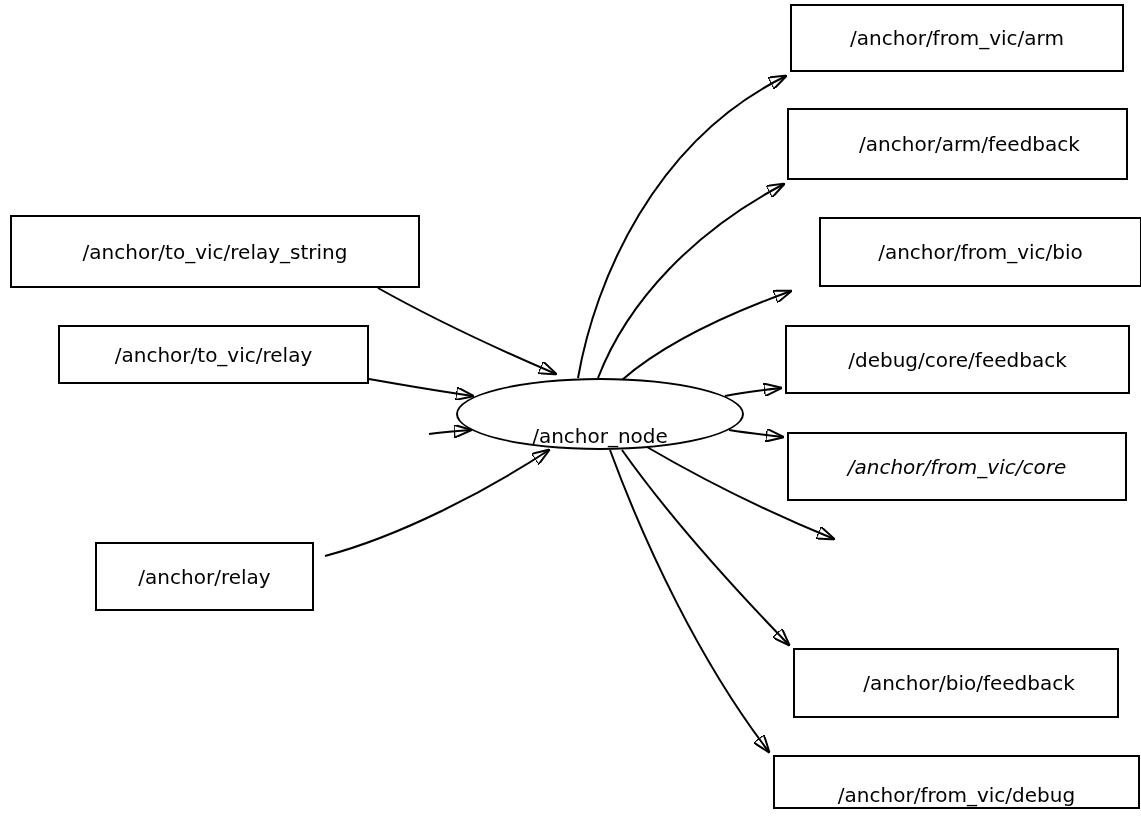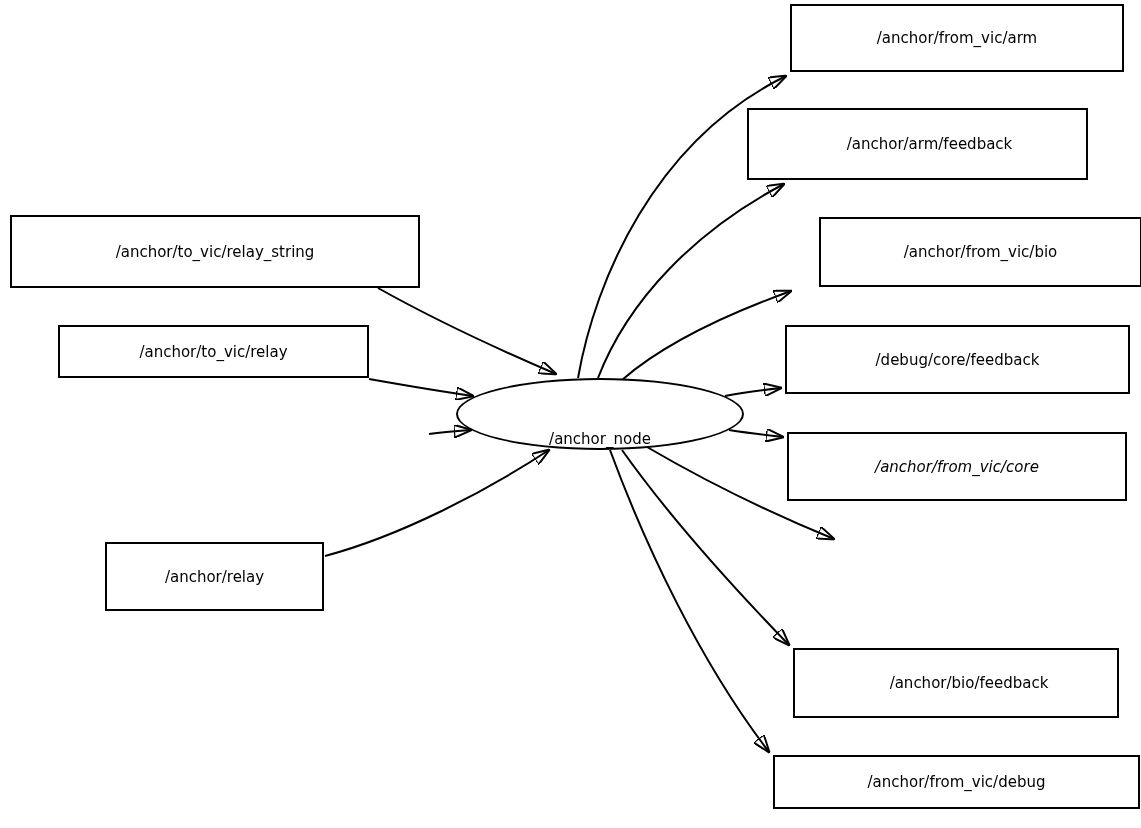--- a/index.html
+++ b/index.html
@@ -29,21 +29,21 @@
   }
   .node {
     position: absolute;
     display: flex;
     align-items: center;
     justify-content: center;
     box-sizing: border-box;
     background: #ffffff;
     border: 2px solid #000000;
     color: #000000;
-    font-size: 15px;
+    font-size: 20px;
     white-space: nowrap;
     text-align: center;
   }
   .node.ellipse {
     border-radius: 50%;
     align-items: flex-end;
   }
 </style>
 </head>
 <body>
@@ -68,46 +68,46 @@
     <path d="M 725 396 C 745 392, 763 390, 781 388" marker-end="url(#arrow)"></path>
     <path d="M 729 430 C 748 433, 765 435, 783 437" marker-end="url(#arrow)"></path>
     <path d="M 647 447 C 700 478, 768 512, 834 539" marker-end="url(#arrow)"></path>
     <path d="M 622 450 C 668 515, 728 582, 789 645" marker-end="url(#arrow)"></path>
     <path d="M 610 450 C 645 545, 700 662, 769 752" marker-end="url(#arrow)"></path>
   </svg>
 
   <div class="node" style="left:10px; top:215px; width:410px; height:73px;">
     <span>/anchor/to_vic/relay_string</span>
   </div>
-  <div class="node" style="left:58px; top:325px; width:311px; height:53px;">
+  <div class="node" style="left:58px; top:325px; width:311px; height:59px;">
     <span>/anchor/to_vic/relay</span>
   </div>
-  <div class="node" style="left:105px; top:542px; width:219px; height:69px;">
+  <div class="node" style="left:95px; top:542px; width:219px; height:69px;">
     <span>/anchor/relay</span>
   </div>
 
   <div class="node ellipse" style="left:456px; top:378px; width:288px; height:72px;">
     <span>/anchor_node</span>
   </div>
 
   <div class="node" style="left:790px; top:4px; width:334px; height:68px;">
     <span>/anchor/from_vic/arm</span>
   </div>
-  <div class="node" style="left:747px; top:108px; width:341px; height:72px;padding-left:24px;">
+  <div class="node" style="left:787px; top:108px; width:341px; height:72px;padding-left:24px;">
     <span>/anchor/arm/feedback</span>
   </div>
   <div class="node" style="left:795px; top:217px; width:323px; height:70px;margin-left:24px;">
     <span>/anchor/from_vic/bio</span>
   </div>
   <div class="node" style="left:785px; top:325px; width:345px; height:69px;">
     <span>/debug/core/feedback</span>
   </div>
   <div class="node" style="left:787px; top:432px; width:340px; height:69px;font-style:italic;">
     <span>/anchor/from_vic/core</span>
   </div>
   <div class="node" style="left:793px; top:648px; width:326px; height:70px;padding-left:26px;">
     <span>/anchor/bio/feedback</span>
   </div>
-  <div class="node" style="left:773px; top:755px; width:367px; height:54px;">
+  <div class="node" style="left:773px; top:755px; width:367px; height:54px;align-items:flex-end;">
     <span>/anchor/from_vic/debug</span>
   </div>
 
 </div>
 
 </body></html>

